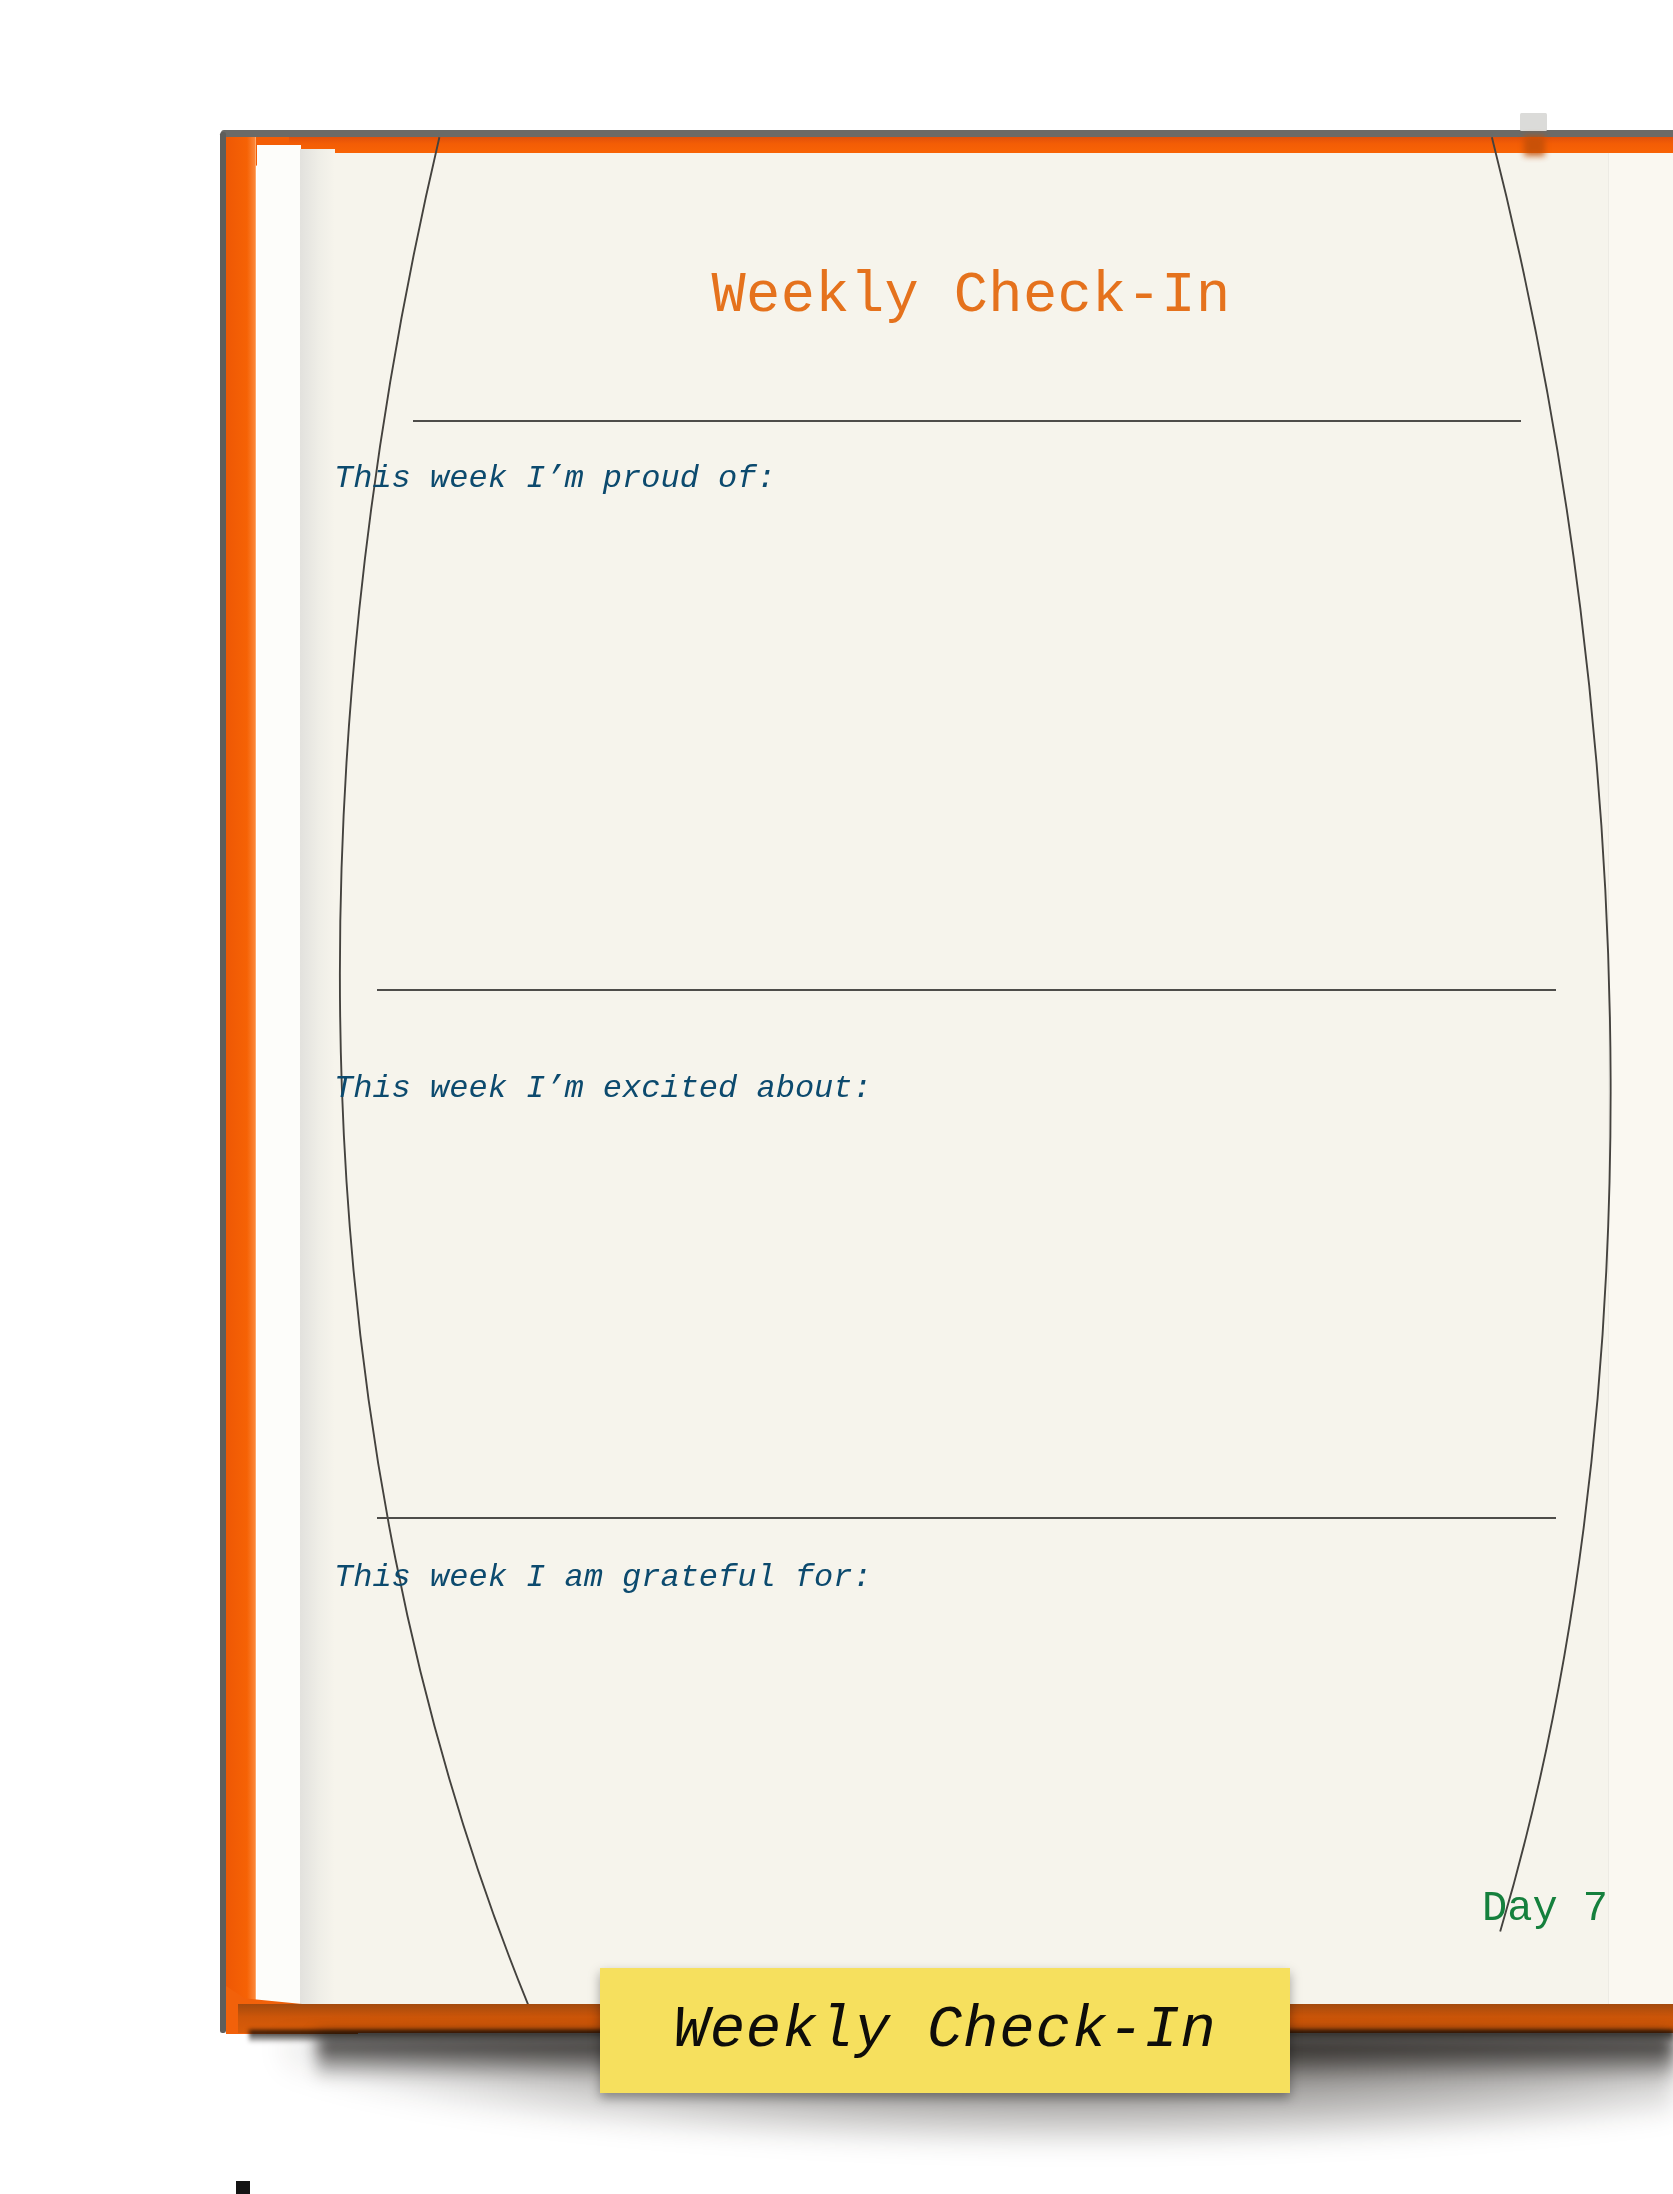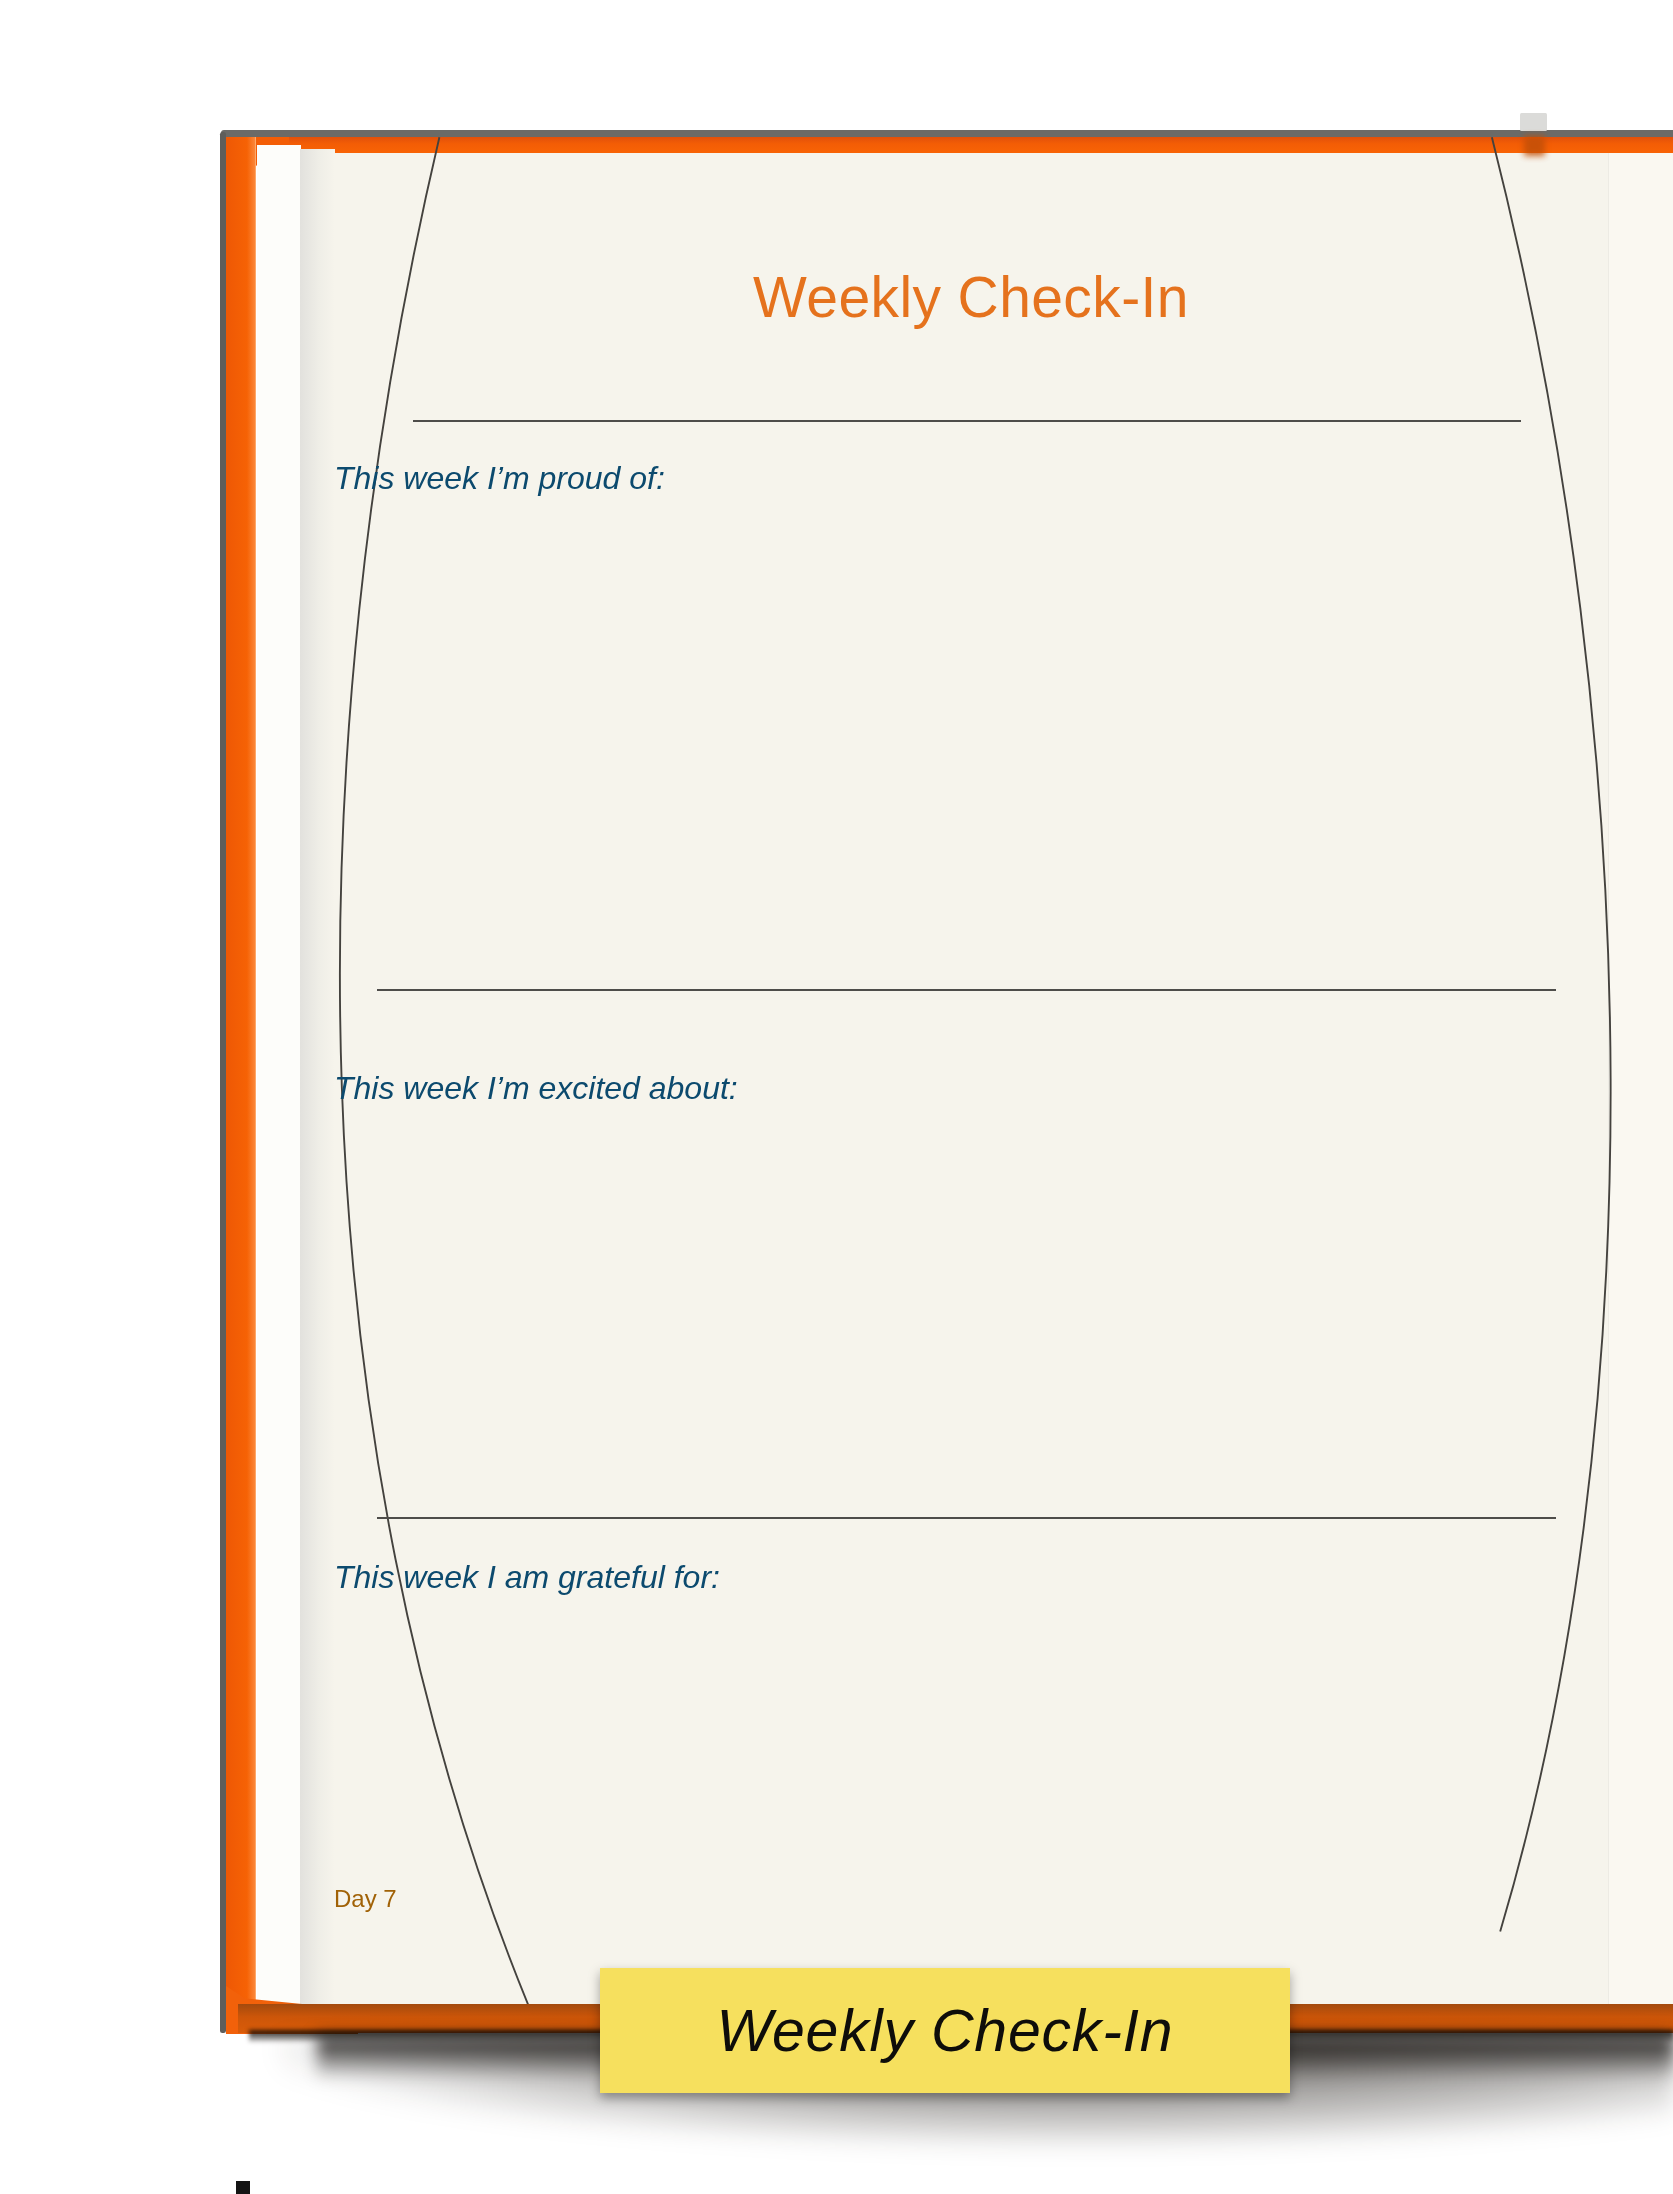--- a/index.html
+++ b/index.html
@@ -1,17 +1,17 @@
 <!DOCTYPE html>
 <html style="font-size:12px"><head>
 <meta charset="utf-8">
 <style>
   html,body{margin:0;padding:0;background:#ffffff;}
   .canvas{position:relative;width:1674px;height:2194px;background:#ffffff;overflow:hidden;
-          font-family:Liberation Sans, sans-serif;}
+          font-family:Liberation Mono, monospace;}
 
   
   .top-gray-strip{position:absolute;left:221px;top:130px;right:0;height:6.8px;background:#6b6a67;border-top-left-radius:3px;}
   .top-orange-bar{position:absolute;left:221px;top:137px;right:0;height:17.4px;
                   background:linear-gradient(to bottom,#e1500a,#f35d05 40%,#f96405);}
   .top-orange-corner{position:absolute;left:221px;top:137px;width:68px;height:36px;background:#f35d05;
                   clip-path:polygon(0 0,100% 0,100% 46%,22% 100%,0 100%);}
   .spine-dark-edge{position:absolute;left:220px;top:132px;width:6px;height:1901px;background:#5f5e5b;border-radius:2.3px;}
   .spine-orange{position:absolute;left:226px;top:137px;width:30px;height:1895px;
                 background:linear-gradient(to right,#ee5805,#f66205 70%,#fb8638 96%,#ffc18d);}
@@ -27,22 +27,22 @@
   
   .page-title{position:absolute;left:334px;width:1274px;top:264px;text-align:center;
               font-size:57px;color:#e5721d;letter-spacing:0.4px;}
   .rule{position:absolute;height:2.3px;background:#4e4d4a;}
   .rule-1{left:413px;top:420px;width:1108px;}
   .rule-2{left:377px;top:989px;width:1179px;}
   .rule-3{left:377px;top:1517px;width:1179px;}
   .prompt{position:absolute;left:334px;width:1274px;text-align:left;
           font-style:italic;font-size:32px;color:#0c4a6e;}
   .prompt-1{top:460px;} .prompt-2{top:1031px;margin-top:39px;} .prompt-3{top:1559px;}
-  .day-label{position:absolute;left:334px;width:1274px;top:1885px;text-align:left;
-          font-size:24px;color:#a16207;}
+  .day-label{position:absolute;left:334px;width:1274px;top:1885px;text-align:right;
+          font-size:42px;color:#15803d;}
 
   
   .corner-left-orange{position:absolute;left:226px;top:1983px;width:132px;height:51px;
           background:linear-gradient(100deg,#f2610a 35%,#cf5709 75%);
           clip-path:polygon(0 6%,14% 30%,100% 52%,100% 100%,0 100%);}
   .bottom-band{position:absolute;left:238px;top:2004px;right:0;height:29px;
           background:linear-gradient(to bottom,#a34a0e,#cd5609 45%,#d95c09);}
   .bottom-dark-edge{position:absolute;left:249px;top:2030px;right:0;height:12px;
           background:linear-gradient(to bottom,rgba(12,9,6,0.95),rgba(12,9,6,0.15));filter:blur(2.3px);}
   .shadow-core{position:absolute;left:317px;top:2036px;right:0;height:44px;

